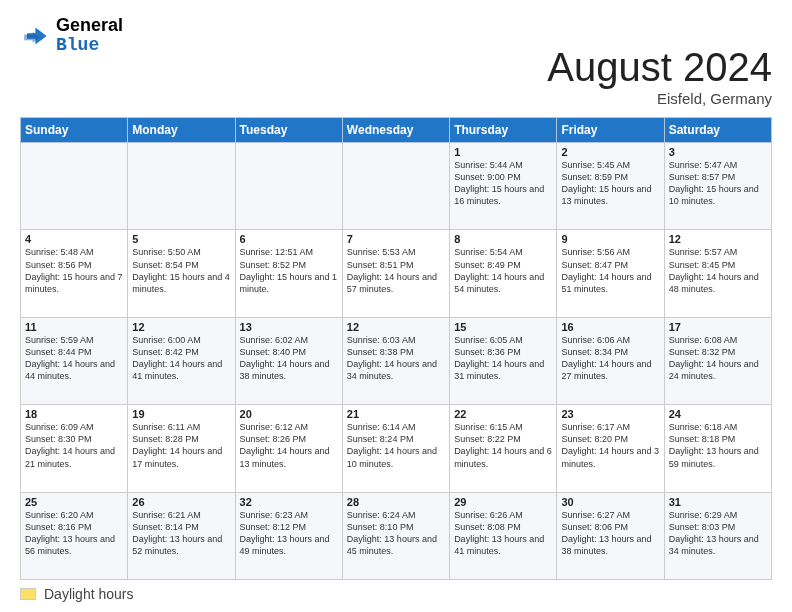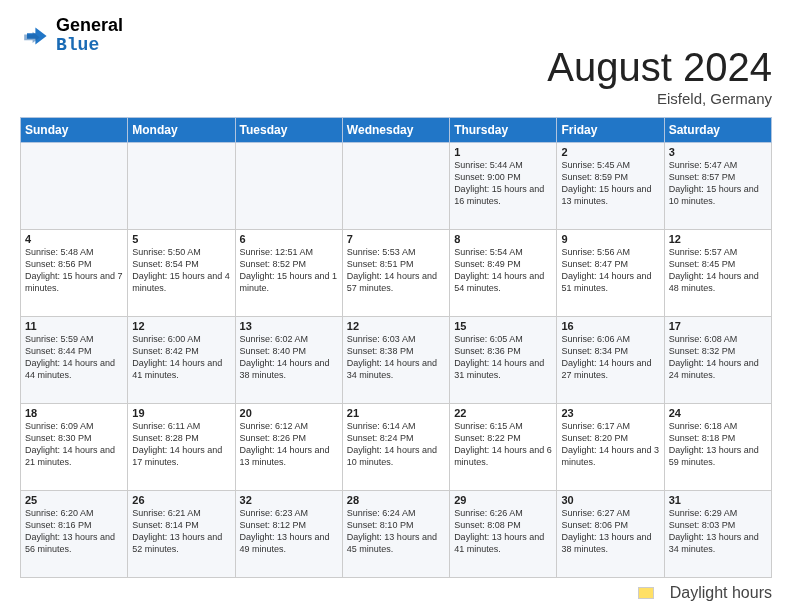--- a/index.html
+++ b/index.html
@@ -94,25 +94,24 @@
       font-size: 9px;
       line-height: 1.35;
       color: #333;
     }
     .empty-cell {
       background: #f5f7fa !important;
     }
     .footer {
       display: flex;
       align-items: center;
-      gap: 16px;
+      gap: 8px;
       margin-top: 6px;
-      font-size: 16px;
+      font-size: 14px;
       color: #444;
-      justify-content: flex-end;
     }
     .daylight-box {
       width: 16px;
       height: 12px;
       background: #ffe066;
       border: 1px solid #ccc;
       display: inline-block;
     }
   </style>
 </head>

